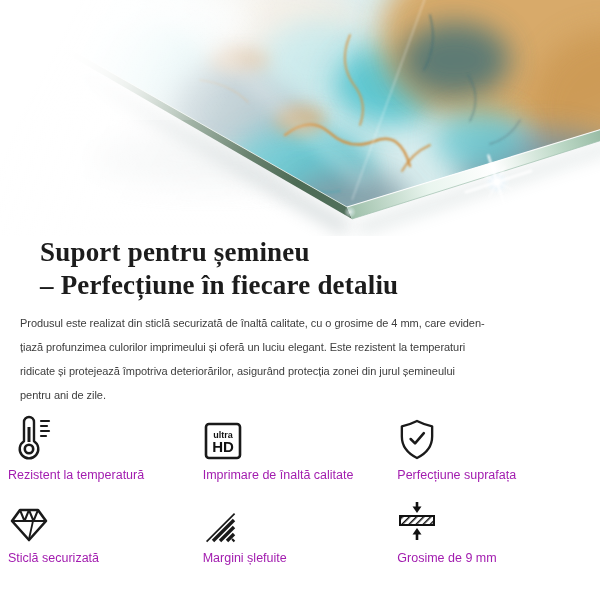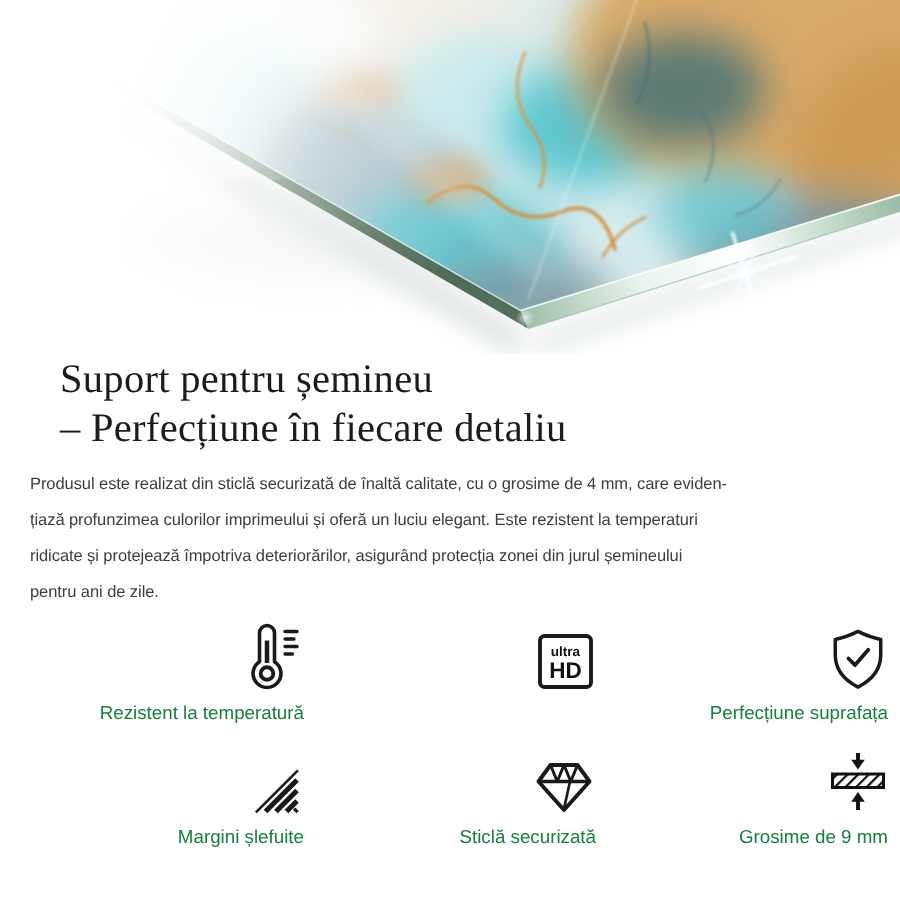--- a/index.html
+++ b/index.html
@@ -6,39 +6,39 @@
   body{
     width:600px;height:600px;background:#ffffff;overflow:hidden;
     font-family:"Liberation Sans", sans-serif;
     -webkit-font-smoothing:antialiased;
   }
   .hero{height:236px;background:#fff;}
   .hero svg{display:block;}
   .heading{
     margin:0 0 0 40px;
     font-family:"Liberation Serif", serif;
-    font-weight:400;
+    font-weight:700;
     font-size:27px;line-height:33px;
     color:#1c1c1c;
     white-space:pre-line;
     letter-spacing:0.2px;
   }
   .para{
     margin:9px 0 0 20px;
     font-size:11px;line-height:24px;color:#3d3d3d;
     white-space:pre;letter-spacing:-0.05px;
   }
   .features{
     display:grid;grid-template-columns:1fr 1fr 1fr;
     row-gap:14px;margin:6px 8px 0 8px;
   }
-  .feature{display:flex;flex-direction:column;align-items:flex-end;}
+  .feature{display:flex;flex-direction:column;align-items:flex-start;}
   .iconbox{height:48px;display:flex;align-items:flex-end;justify-content:center;}
   .feature .label{
-    margin-top:7px;font-size:12.5px;color:#15803d;text-align:center;
+    margin-top:7px;font-size:12.5px;color:#a21caf;text-align:center;
   }
   .icon{stroke:#1a1a1a;fill:none;stroke-width:2.4;}
   .icon text{stroke:none;fill:#111;font-family:"Liberation Sans",sans-serif;font-weight:bold;}
 </style>
 </head>
 <body>
 
 <div class="hero">
 <svg width="600" height="236" viewBox="0 0 600 236">
   <defs>
@@ -178,30 +178,43 @@
   </div>
 
   <div class="feature">
     <div class="iconbox">
       <svg class="icon" width="40" height="40" viewBox="0 0 40 40">
         <rect x="3" y="3" width="34" height="34" rx="3" stroke-width="2.6"></rect>
         <text x="20" y="16.5" font-size="9" text-anchor="middle">ultra</text>
         <text x="20" y="31" font-size="15" text-anchor="middle">HD</text>
       </svg>
     </div>
+    <span class="label">Imprimare de înaltă calitate</span>
   </div>
 
   <div class="feature">
     <div class="iconbox">
       <svg class="icon" width="40" height="43" viewBox="0 0 40 44">
         <path d="M20,3 C15,5.5 9.5,7.5 4.5,8.5 L4.5,19 C4.5,29 11,36.5 20,41 C29,36.5 35.5,29 35.5,19 L35.5,8.5 C30.5,7.5 25,5.5 20,3 Z" stroke-linejoin="round"></path>
         <path d="M13.5,21.5 L18,26 L27,15.5" stroke-width="2.6" stroke-linecap="round" stroke-linejoin="round"></path>
       </svg>
     </div>
     <span class="label">Perfecțiune suprafața</span>
+  </div>
+
+  <div class="feature">
+    <div class="iconbox">
+      <svg class="icon" width="42" height="38" viewBox="0 0 42 38">
+        <path d="M4,15 L12,4 L30,4 L38,15 L21,34 Z" stroke-width="2.6" stroke-linejoin="round"></path>
+        <line x1="4" y1="15" x2="38" y2="15" stroke-width="2.2"></line>
+        <path d="M12,4 L16.5,15 L21,4 L25.5,15 L30,4" stroke-width="2" stroke-linejoin="round"></path>
+        <path d="M25,15 L21,33" stroke-width="1.8"></path>
+      </svg>
+    </div>
+    <span class="label">Sticlă securizată</span>
   </div>
 
   <div class="feature">
     <div class="iconbox">
       <svg width="36" height="34" viewBox="0 0 36 34">
         <defs>
             <clipPath id="triClip">
               <polygon points="1,33 33,1 33,33"></polygon>
             </clipPath>
           </defs>
@@ -212,32 +225,20 @@
           <line x1="24" y1="31" x2="31" y2="24"></line>
           <line x1="29.5" y1="31" x2="31" y2="29.5"></line>
         </g>
       </svg>
     </div>
     <span class="label">Margini șlefuite</span>
   </div>
 
   <div class="feature">
     <div class="iconbox">
-      <svg class="icon" width="42" height="38" viewBox="0 0 42 38">
-        <path d="M4,15 L12,4 L30,4 L38,15 L21,34 Z" stroke-width="2.6" stroke-linejoin="round"></path>
-        <line x1="4" y1="15" x2="38" y2="15" stroke-width="2.2"></line>
-        <path d="M12,4 L16.5,15 L21,4 L25.5,15 L30,4" stroke-width="2" stroke-linejoin="round"></path>
-        <path d="M25,15 L21,33" stroke-width="1.8"></path>
-      </svg>
-    </div>
-    <span class="label">Sticlă securizată</span>
-  </div>
-
-  <div class="feature">
-    <div class="iconbox">
       <svg width="40" height="44" viewBox="0 0 40 44">
         <defs>
           <pattern id="hatchP" width="5" height="5" patternUnits="userSpaceOnUse" patternTransform="rotate(45)">
             <rect width="5" height="5" fill="#ffffff"></rect>
             <line x1="0" y1="0" x2="0" y2="5" stroke="#111" stroke-width="3"></line>
           </pattern>
         </defs>
         <line x1="20" y1="2" x2="20" y2="7" stroke="#111" stroke-width="2.6"></line>
         <polygon points="15.5,6.5 24.5,6.5 20,13" fill="#111"></polygon>
         <rect x="3" y="16" width="34" height="9" fill="url(#hatchP)" stroke="#111" stroke-width="2"></rect>

